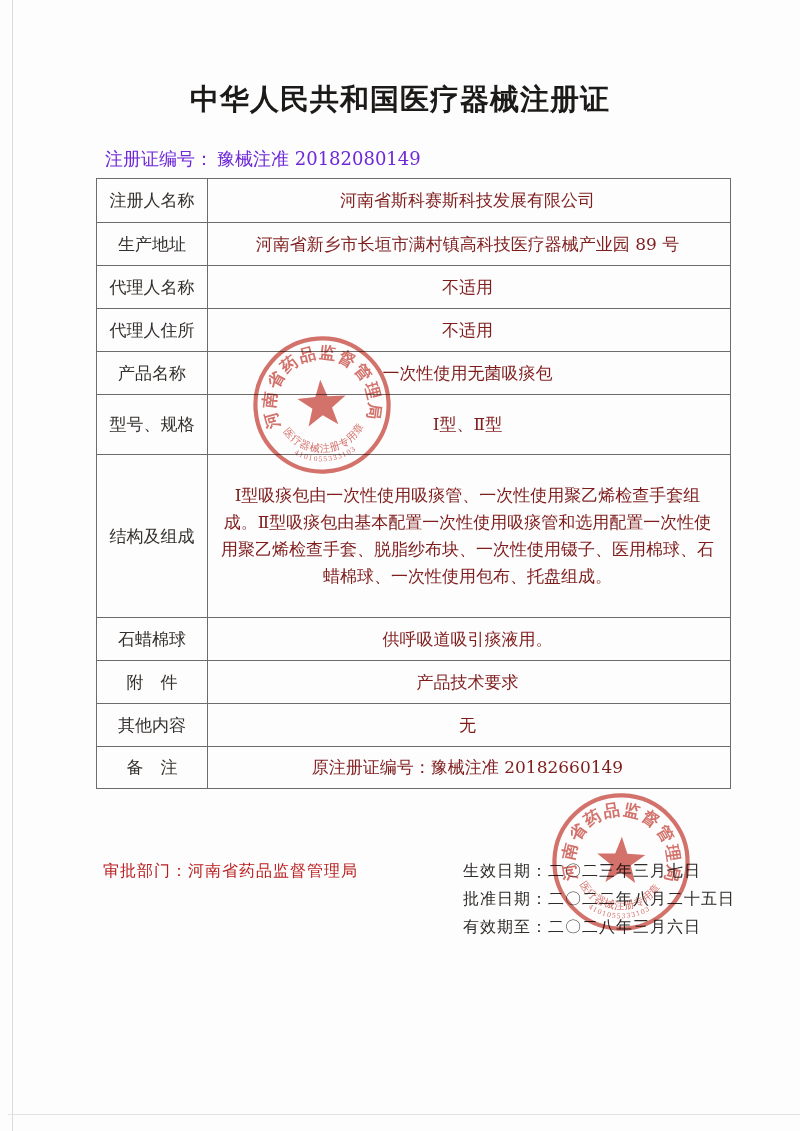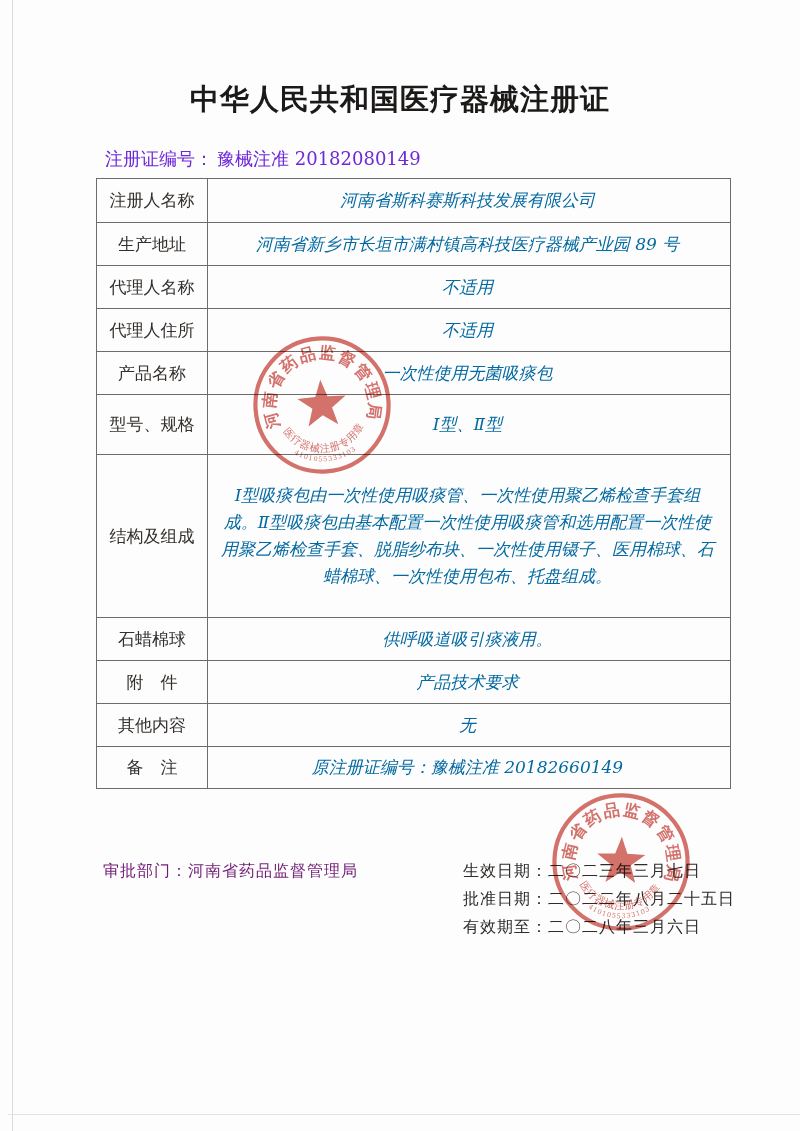--- a/index.html
+++ b/index.html
@@ -21,29 +21,29 @@
   }
   .regno { position:absolute; top:147px; left:105px; font-size:18px; color:#6d28d9; }
   .regno .v { padding-left:4px; }
 
   table.cert {
     position:absolute; top:178px; left:96px; width:635px;
     border-collapse:collapse; table-layout:fixed; font-size:17px;
   }
   table.cert td { border:1px solid #6f6b68; vertical-align:middle;text-align:center; }
   td.lab { width:111px; text-align:center; padding:0 4px; color:#332f2d; }
-  td.val { padding:4px 14px 4px 11px; line-height:27px; color:#0369a1;font-style:italic; }
+  td.val { padding:4px 14px 4px 11px; line-height:27px; color:#7f1d1d; }
   tr.r0 td,tr.r1 td { height:44px; }
   tr.r2 td,tr.r3 td,tr.r4 td,tr.r5 td,tr.r8 td,tr.r9 td,tr.r10 td { height:43px; }
   tr.r6 td { height:60px; }
   tr.r7 td { height:163px; }
   tr.r7 td.val { padding-top:18px; padding-bottom:18px; }
   tr.r11 td { height:42px; }
 
-  .footer-dept { position:absolute; top:861px; left:103px; font-size:16px; letter-spacing:1px; color:#701a75; }
+  .footer-dept { position:absolute; top:861px; left:103px; font-size:16px; letter-spacing:1px; color:#b91c1c; }
   .dates { position:absolute; top:857px; left:463px; font-size:16px; line-height:28px; letter-spacing:1px; color:#2e2b29; }
   .dates .line { white-space:nowrap; }
 
   .stamp {
     position:absolute; width:150px; height:150px;
     mix-blend-mode:multiply; opacity:0.78; pointer-events:none;
   }
   #stamp1 { left:247px; top:330px; transform:rotate(-4deg); }
   #stamp2 { left:546px; top:787px; transform:rotate(2deg); }
   .stamp-ring { fill:none; stroke:var(--stamp-color,#c94a42); stroke-width:4.5px; }

